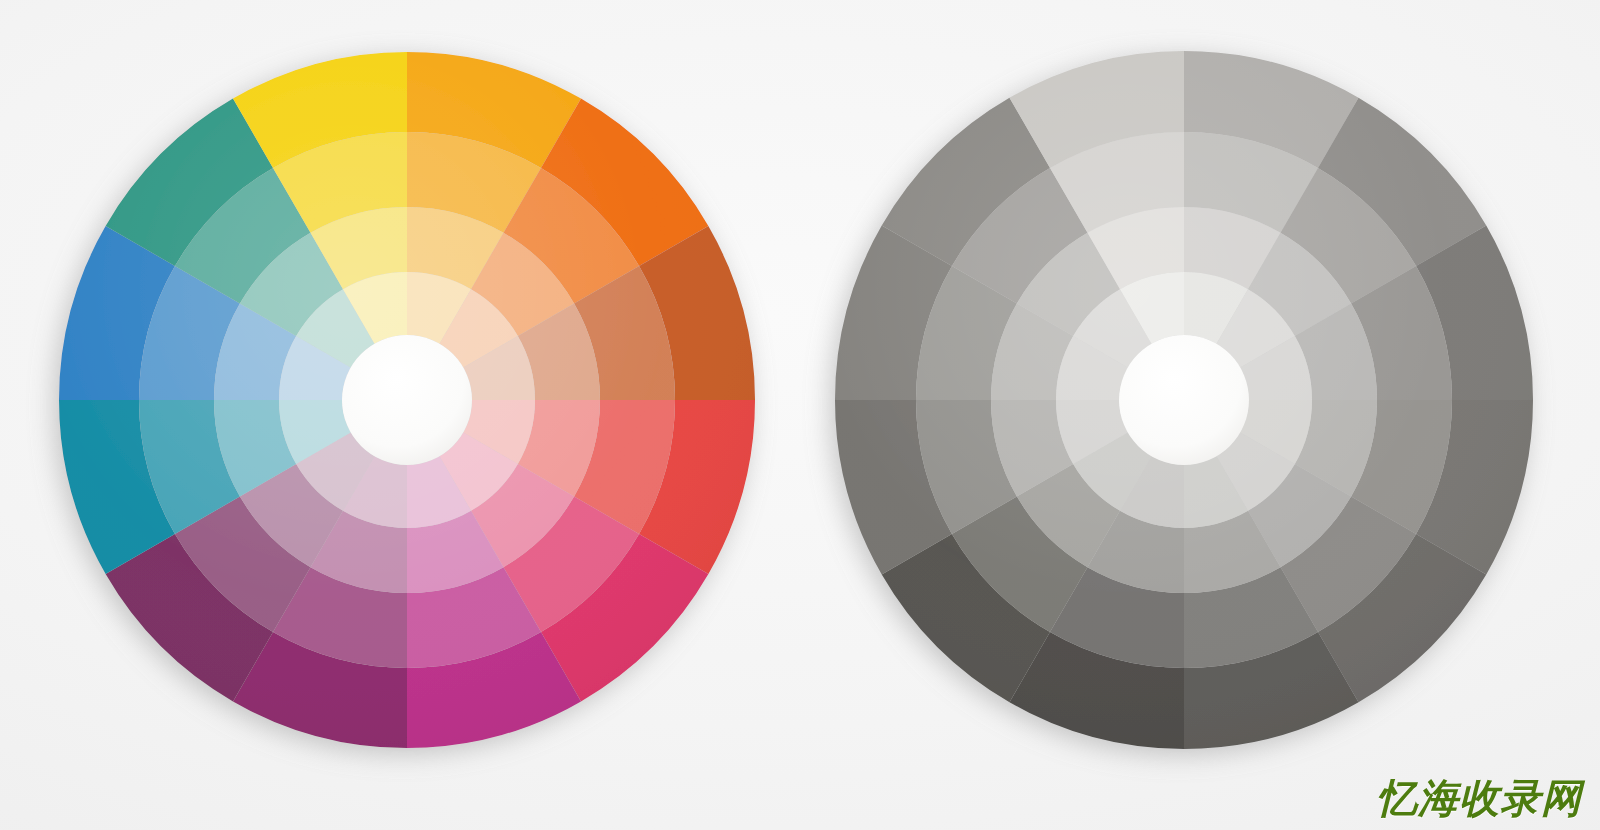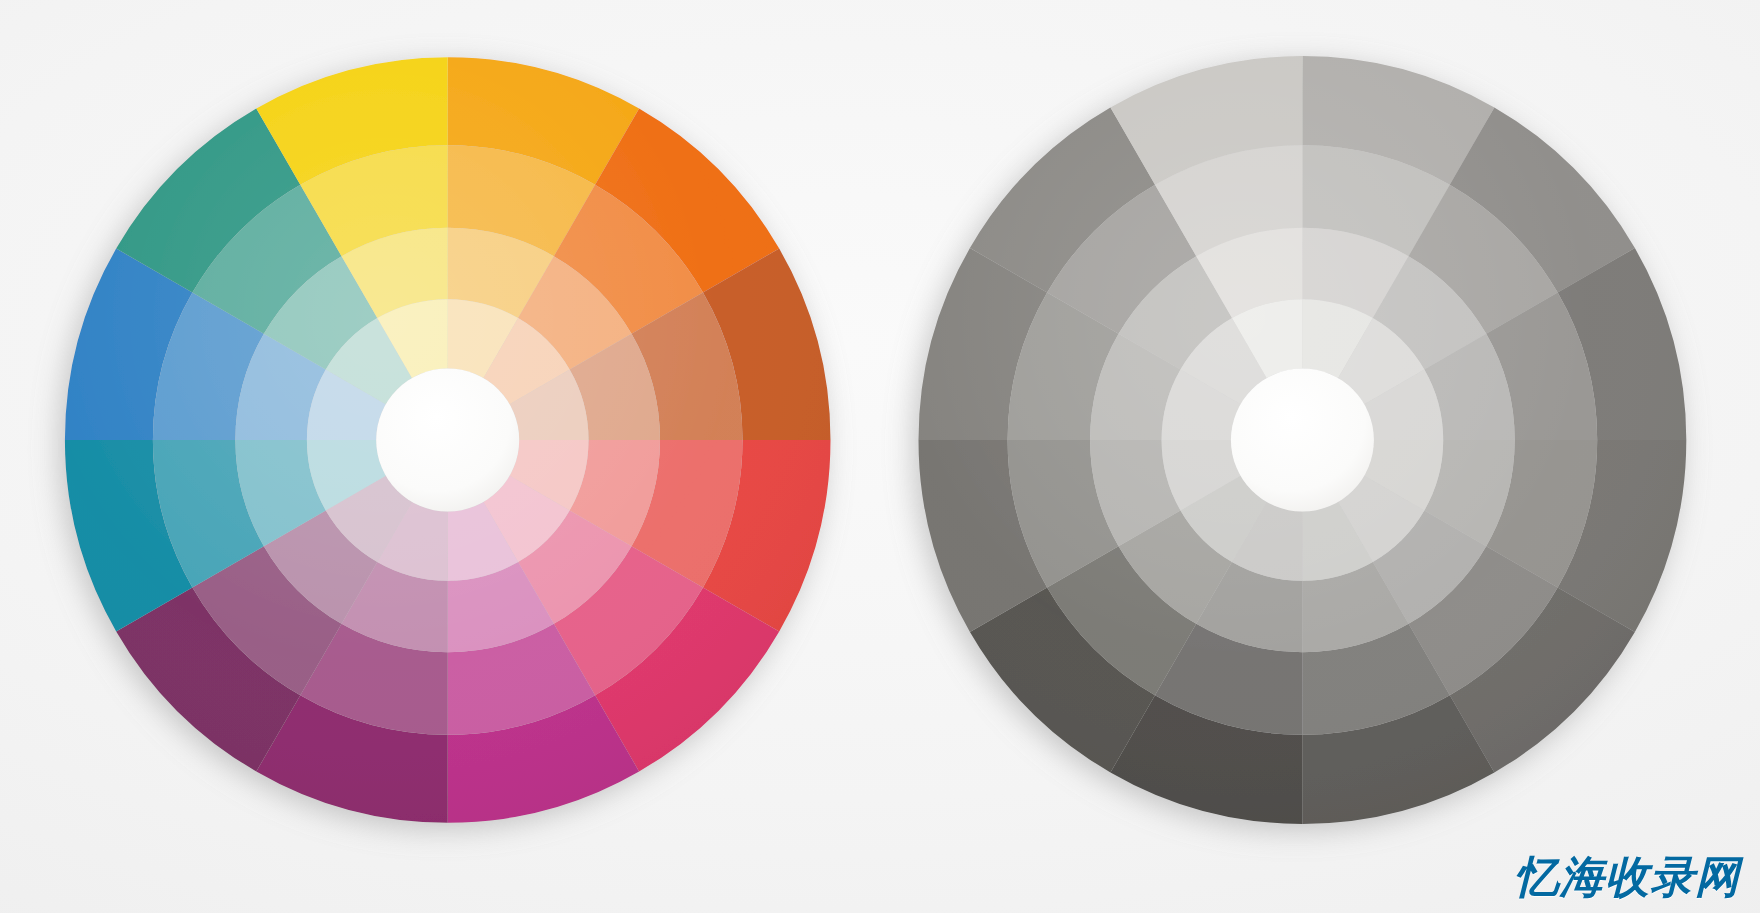--- a/index.html
+++ b/index.html
@@ -36,21 +36,21 @@
     overflow: visible;
   }
   #watermark {
     position: absolute;
     right: 18px;
     bottom: 12px;
     font-size: 40px;
     font-weight: bold;
     font-style: italic;
     letter-spacing: 1px;
-    color: #0369a1;
+    color: #4d7c0f;
     text-shadow: 0 1px 0 rgba(255,255,255,0.85);
     line-height: 1;
     user-select: none;
     white-space: nowrap;
   }
 </style>
 </head>
 <body>
 
 <div id="stage">

